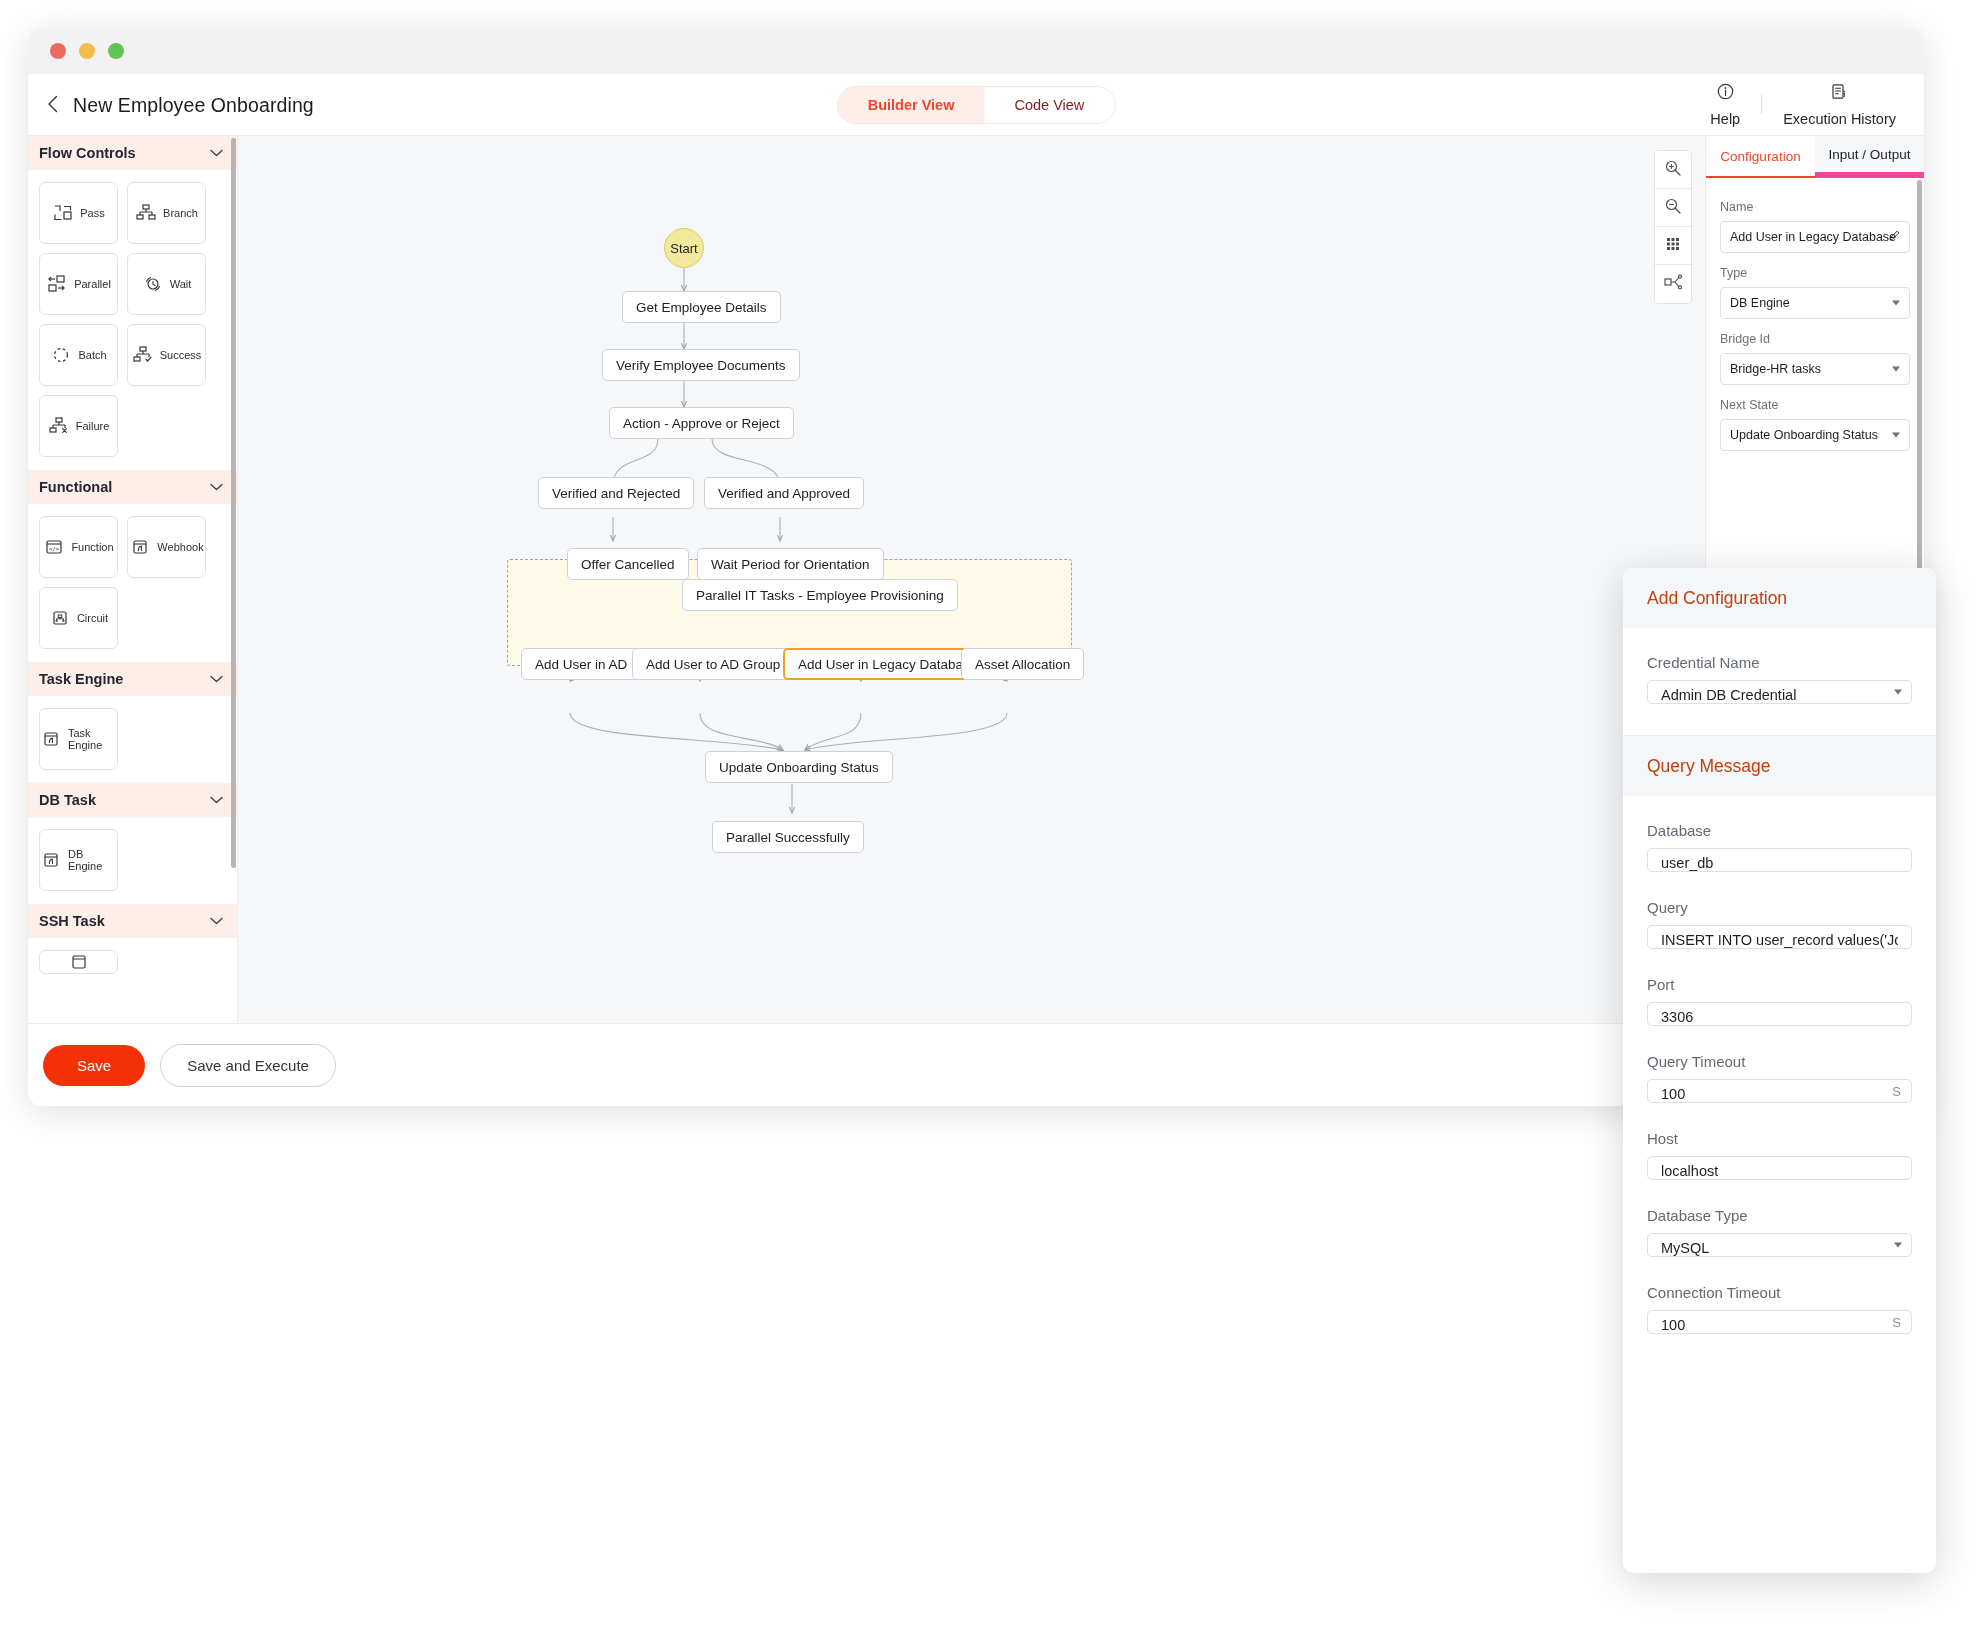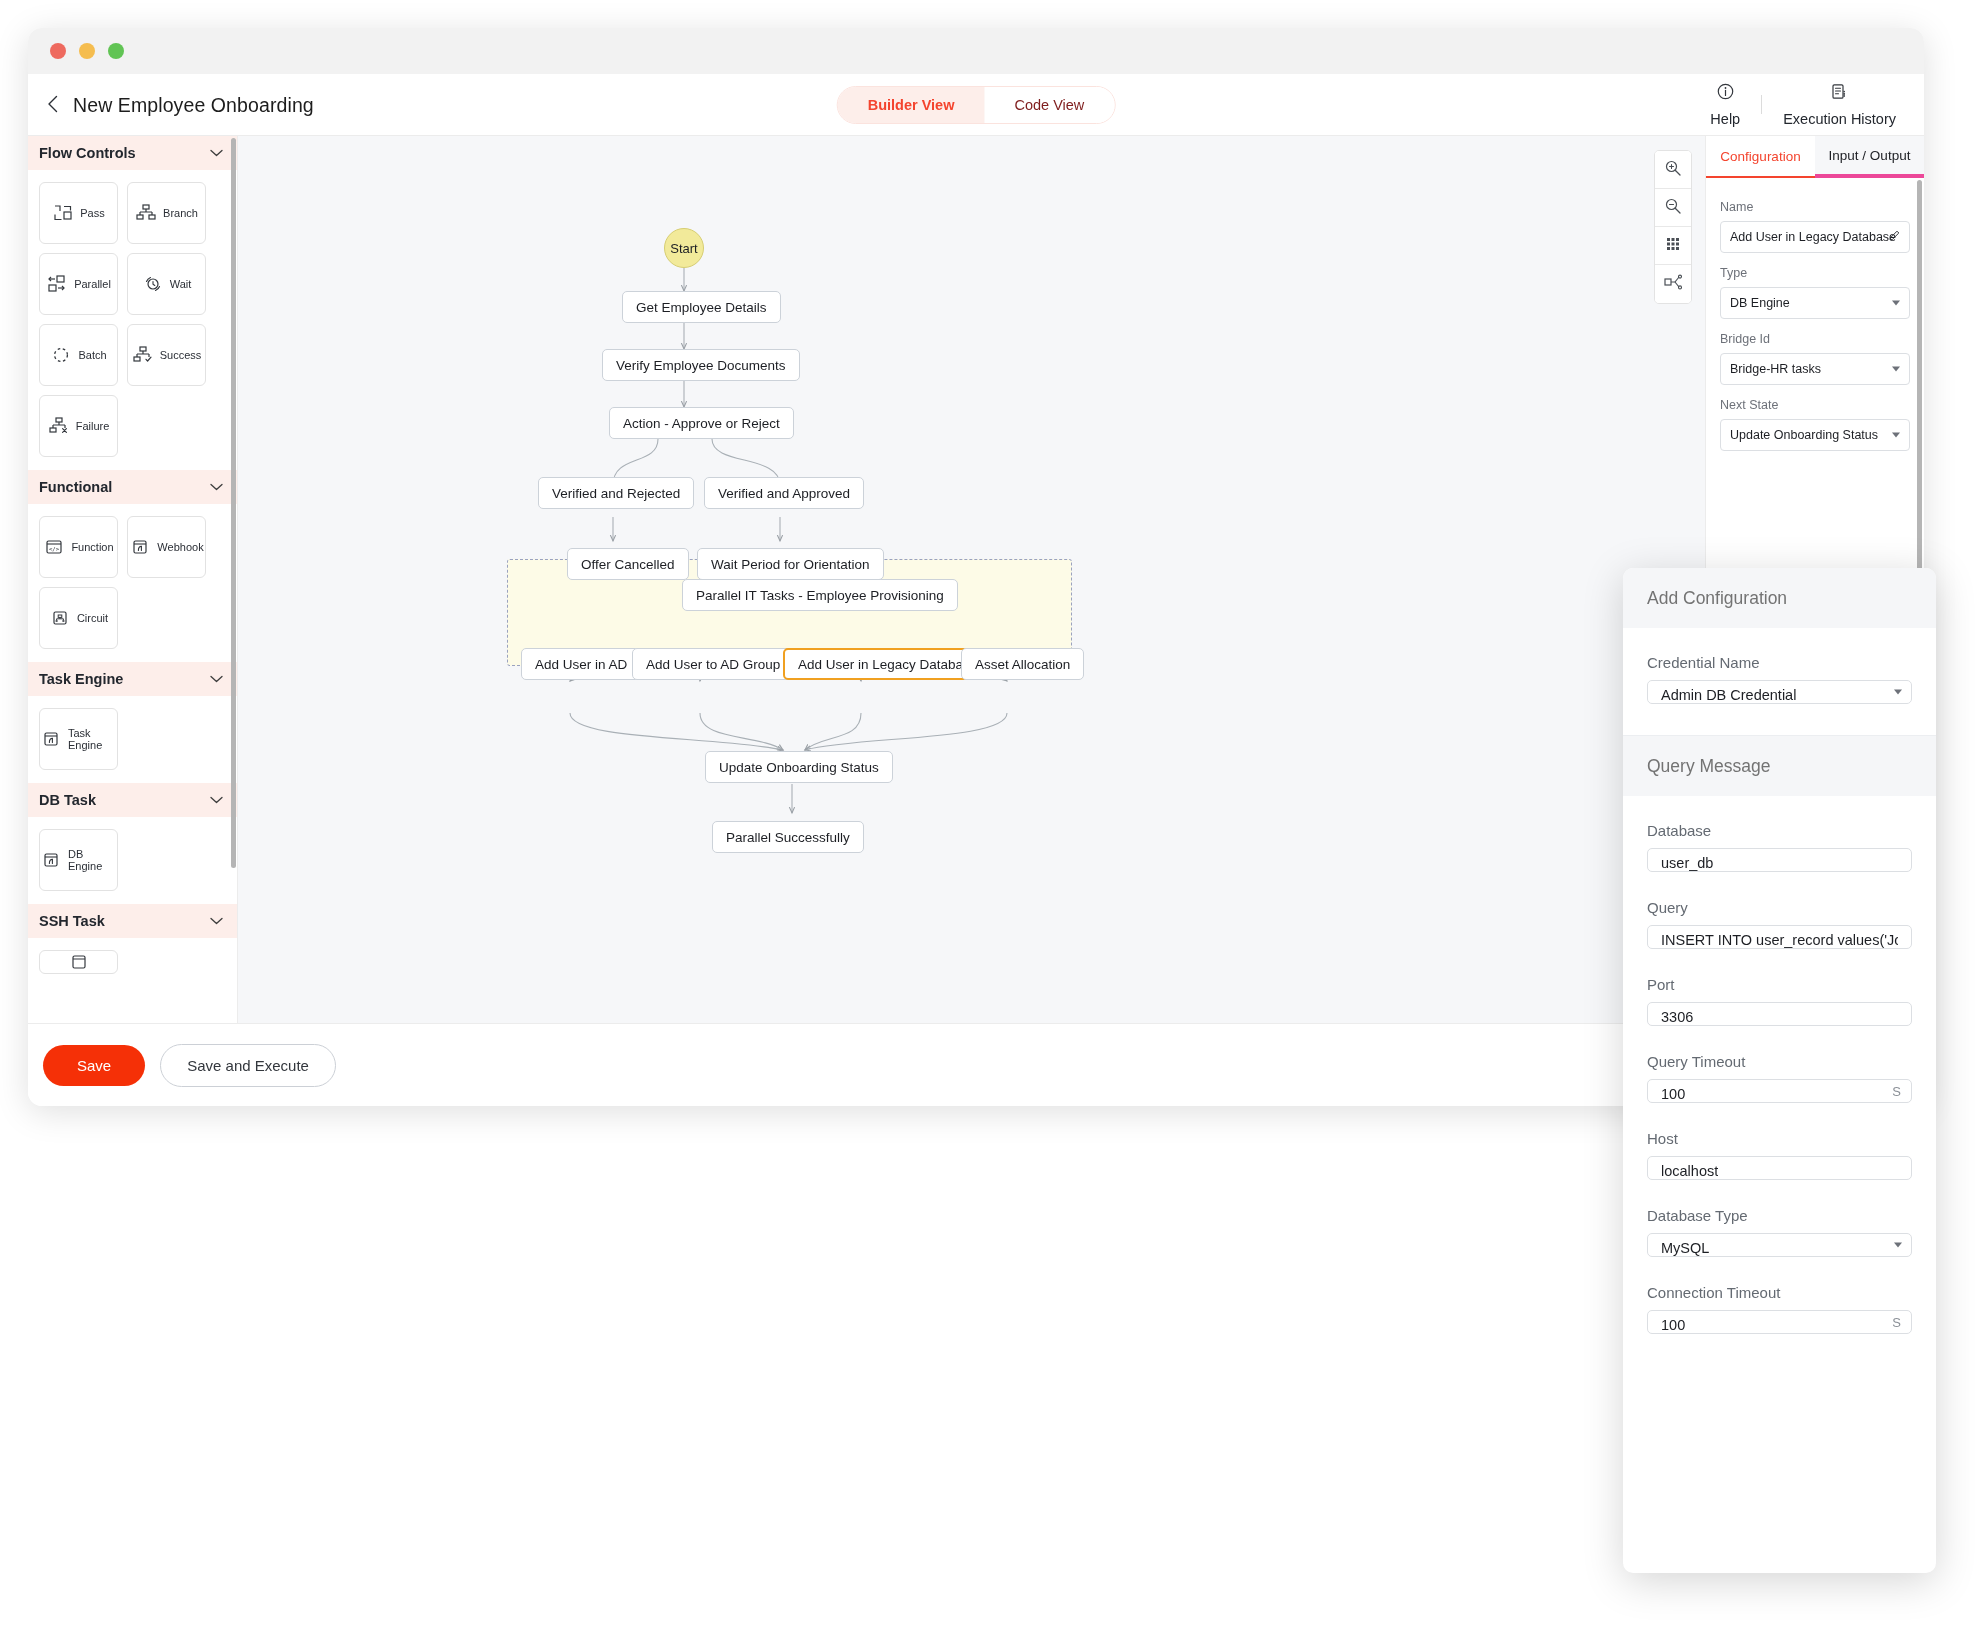--- a/index.html
+++ b/index.html
@@ -189,21 +189,21 @@
     position: absolute; right: 0; top: 108px;
     width: 219px; height: 887px;
     background: #ffffff;
     border-left: 1px solid #ececec;
     overflow: hidden;
   }
   #rp-tabs { display: flex; height: 42px; }
   .rp-tab {
     flex: 1; display: flex; align-items: center; justify-content: center;
     font-size: 13.5px; cursor: pointer;
-    border-bottom: 4px solid #ec4899;
+    border-bottom: 6px solid #ec4899;
     background: #ffffff;
   }
   .rp-tab.active { color: #f4442e; border-bottom: 2px solid #f4442e; }
   .rp-tab.inactive { color: #1d1f24; background: #f6f7f9; }
   #rp-body { padding: 22px 14px 0 14px; position: relative; }
   .field { margin-bottom: 13px; }
   .field-label { font-size: 12.5px; color: #6d7179; margin-bottom: 7px; }
   .field-box {
     height: 32px;
     border: 1px solid #dcdfe3; border-radius: 4px;
@@ -261,21 +261,21 @@
     left: 1623px; top: 568px;
     width: 313px; height: 1005px;
     background: #ffffff;
     border-radius: 10px;
     box-shadow: 0 8px 40px rgba(0,0,0,0.17);
     overflow: hidden;
     z-index: 50;
   }
   .ac-sec-title {
     background: #f5f6f8;
-    font-size: 17.5px; color: #737373;
+    font-size: 17.5px; color: #c2410c;
     padding: 20px 24px 19px 24px;
   }
   .ac-body { padding: 26px 24px 4px 24px; background: #ffffff; }
   .ac-field { margin-bottom: 27px; }
   .ac-label { font-size: 15px; color: #646a72; margin-bottom: 9px; }
   .ac-box {
     height: 24px;
     border: 1px solid #dcdfe3; border-radius: 5px;
     background: #ffffff;
     display: flex; align-items: flex-end;

